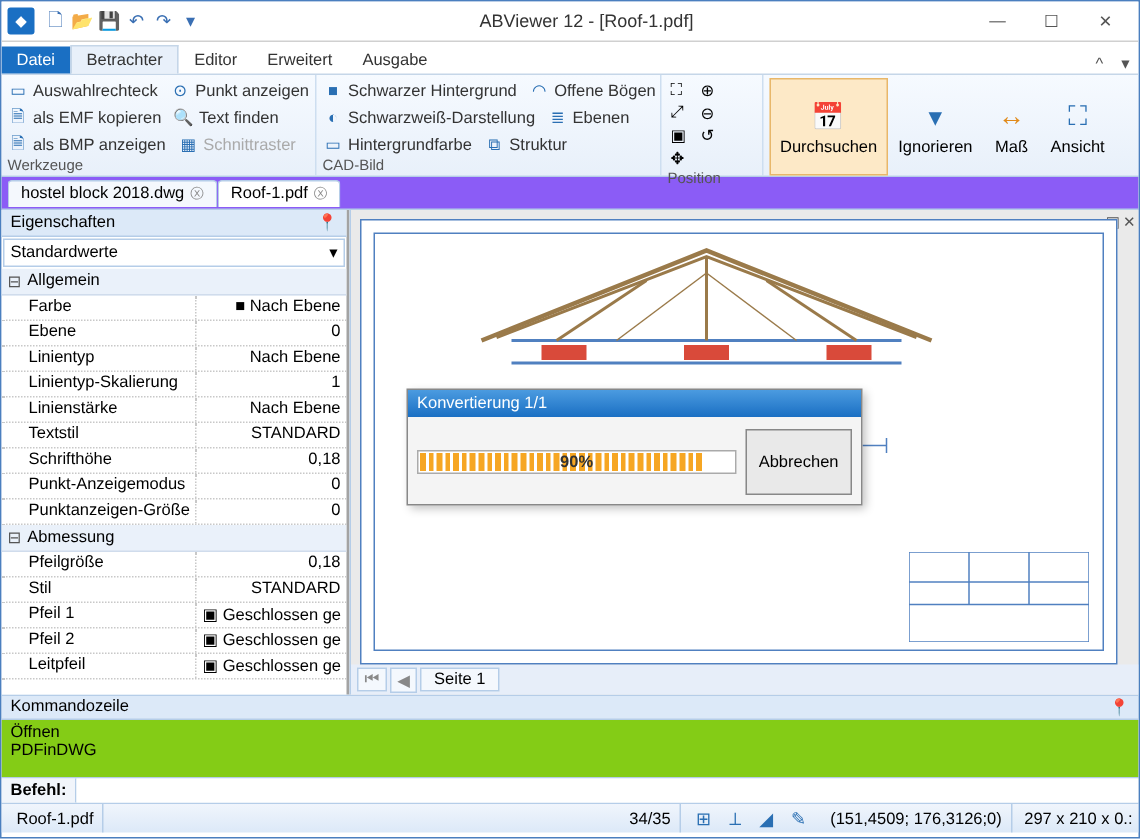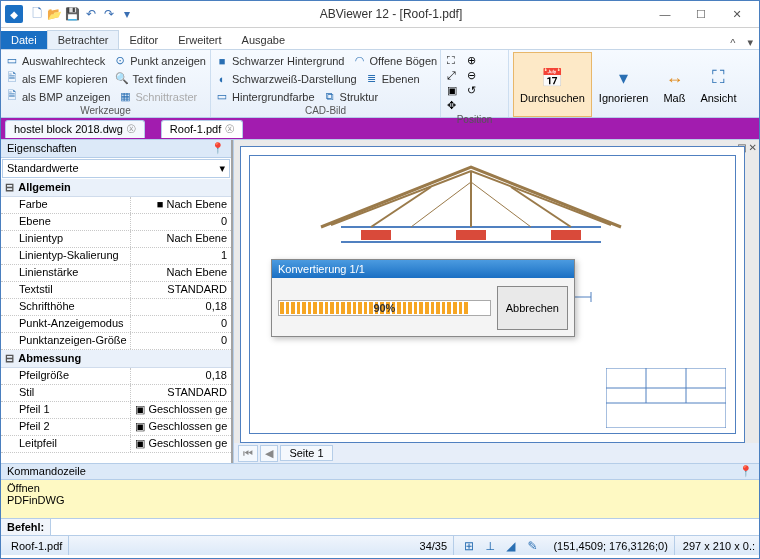--- a/index.html
+++ b/index.html
@@ -22,39 +22,39 @@
 .ribbon-tabs .spacer { flex: 1; }
 .ribbon-tabs .corner { padding: 0 6px; color: #555; }
 
 
 .ribbon { height: 68px; background: linear-gradient(#f6faff, #e8f0fa); border-bottom: 1px solid #b5cde8; display: flex; }
 .group { display: flex; flex-direction: column; padding: 2px 4px 0; border-right: 1px solid #cddef0; }
 .group .rows { display: flex; flex-direction: column; gap: 1px; flex: 1; }
 .group .row { display: flex; gap: 8px; }
 .group .gitem { display: flex; align-items: center; gap: 3px; font-size: 11px; color: #333; height: 17px; white-space: nowrap; }
 .group .gitem .ico { width: 14px; height: 14px; display: inline-flex; align-items: center; justify-content: center; font-size: 11px; color: #2a6fb3; }
-.group .glabel { text-align: center; font-size: 10px; color: #555; padding: 0 0 1px; }
+.group .glabel { font-size: 10px; color: #555; padding: 0 0 1px; }
 .group.big { flex-direction: row; align-items: stretch; }
 .bigbtn { display: flex; flex-direction: column; align-items: center; justify-content: center; padding: 4px 6px; gap: 2px; font-size: 11px; border: 1px solid transparent; }
 .bigbtn.active { background: #fde9c7; border: 1px solid #e8b76a; }
 .bigbtn .bigico { width: 24px; height: 24px; display: flex; align-items: center; justify-content: center; font-size: 18px; }
 
 
-.doc-tabs { height: 22px; background: #a21caf; display: flex; align-items: center; padding: 0 4px; border-bottom: 1px solid #b5cde8; gap: 16px; }
+.doc-tabs { height: 22px; background: #8b5cf6; display: flex; align-items: center; padding: 0 4px; border-bottom: 1px solid #b5cde8; gap: 0; }
 .doc-tab { background: #f4f8fd; border: 1px solid #b5cde8; border-bottom: none; padding: 2px 8px; font-size: 11px; display: flex; gap: 4px; border-radius: 3px 3px 0 0; }
 .doc-tab.active { background: #fff; }
 .doc-tab .x { color: #888; font-size: 9px; }
 
 
 .main { display: flex; height: 323px; }
 .props { width: 232px; background: #fff; border-right: 2px solid #a3a3a3; display: flex; flex-direction: column; }
 .props .phdr { background: #dce9f8; padding: 2px 6px; font-size: 11px; display: flex; justify-content: space-between; border-bottom: 1px solid #b5cde8; }
 .props .dropdown { border: 1px solid #b5cde8; margin: 1px; padding: 2px 4px; font-size: 11px; display: flex; justify-content: space-between; }
 .props .grid { flex: 1; overflow: hidden; font-size: 11px; }
-.props .cat { background: #eaf1fa; padding: 2px 4px; border-bottom: 1px solid #d0dcec; font-weight: bold; display: flex; gap: 4px; }
+.props .cat { background: #eaf1fa; padding: 2px 4px; border-bottom: 1px solid #d0dcec; font-weight: normal; display: flex; gap: 4px; }
 .props .cat::before { content: "⊟"; color: #555; }
 .props .prow { display: flex; border-bottom: 1px dotted #c8c8c8; height: 17px; }
 .props .prow .pk { width: 130px; padding: 1px 2px 1px 18px; border-right: 1px dotted #c8c8c8; overflow: hidden; white-space: nowrap; }
 .props .prow .pv { flex: 1; padding: 1px 4px; overflow: hidden; white-space: nowrap; text-align: right; }
 
 .canvas { flex: 1; background: #eaeaea; position: relative; border-left: 1px solid #b5cde8; display: flex; flex-direction: column; }
 .canvas .cview { flex: 1; background: #fff; margin: 6px 14px 0 6px; border: 1px solid #5080c0; position: relative; overflow: hidden; }
 .canvas .inner-frame { position: absolute; inset: 8px; border: 1px solid #5080c0; }
 .canvas .roof { position: absolute; left: 60px; top: 10px; width: 340px; height: 180px; }
 .canvas .page-tabs { height: 20px; display: flex; align-items: center; padding-left: 4px; gap: 2px; background: #e7eef9; }
@@ -67,21 +67,21 @@
 .dialog .dtitle { background: linear-gradient(#4b9be0, #1a6fc3); color: #fff; padding: 3px 6px; font-size: 11px; }
 .dialog .dbody { padding: 8px 6px 6px; display: flex; gap: 6px; align-items: center; }
 .dialog .ptrack { flex: 1; height: 16px; border: 1px solid #aaa; background: #fff; position: relative; display: flex; align-items: center; }
 .dialog .pfill { height: 100%; width: 90%; display: flex; }
 .dialog .pseg { flex: 1; margin: 1px; background: #f6a623; }
 .dialog .ppct { position: absolute; left: 0; right: 0; text-align: center; font-size: 11px; font-weight: bold; color: #333; }
 .dialog button { font-size: 11px; padding: 15px 8px; background: #e9e9e9; border: 1px solid #888; }
 
 
 .cmd-hdr { background: #dce9f8; border-top: 1px solid #b5cde8; border-bottom: 1px solid #b5cde8; padding: 1px 6px; font-size: 11px; display: flex; justify-content: space-between; }
-.cmd-log { height: 38px; background: #fef9c3; padding: 2px 6px; font-size: 11px; overflow: hidden; }
+.cmd-log { height: 38px; background: #84cc16; padding: 2px 6px; font-size: 11px; overflow: hidden; }
 .cmd-input { display: flex; border-top: 1px solid #b5cde8; }
 .cmd-input .lbl { background: #f1f5fb; padding: 2px 6px; font-size: 11px; font-weight: bold; border-right: 1px solid #b5cde8; }
 .cmd-input input { flex: 1; border: none; font-size: 11px; padding: 2px 4px; outline: none; }
 
 
 .status { height: 20px; background: linear-gradient(#f0f5fc, #dce9f8); border-top: 1px solid #b5cde8; display: flex; align-items: center; font-size: 11px; padding: 0 4px; gap: 8px; }
 .status .cell { border-right: 1px solid #b5cde8; padding: 0 6px; height: 100%; display: flex; align-items: center; }
 .status .spacer { flex: 1; }
 .status .sico { color: #2a6fb3; font-size: 12px; padding: 0 2px; }
 

